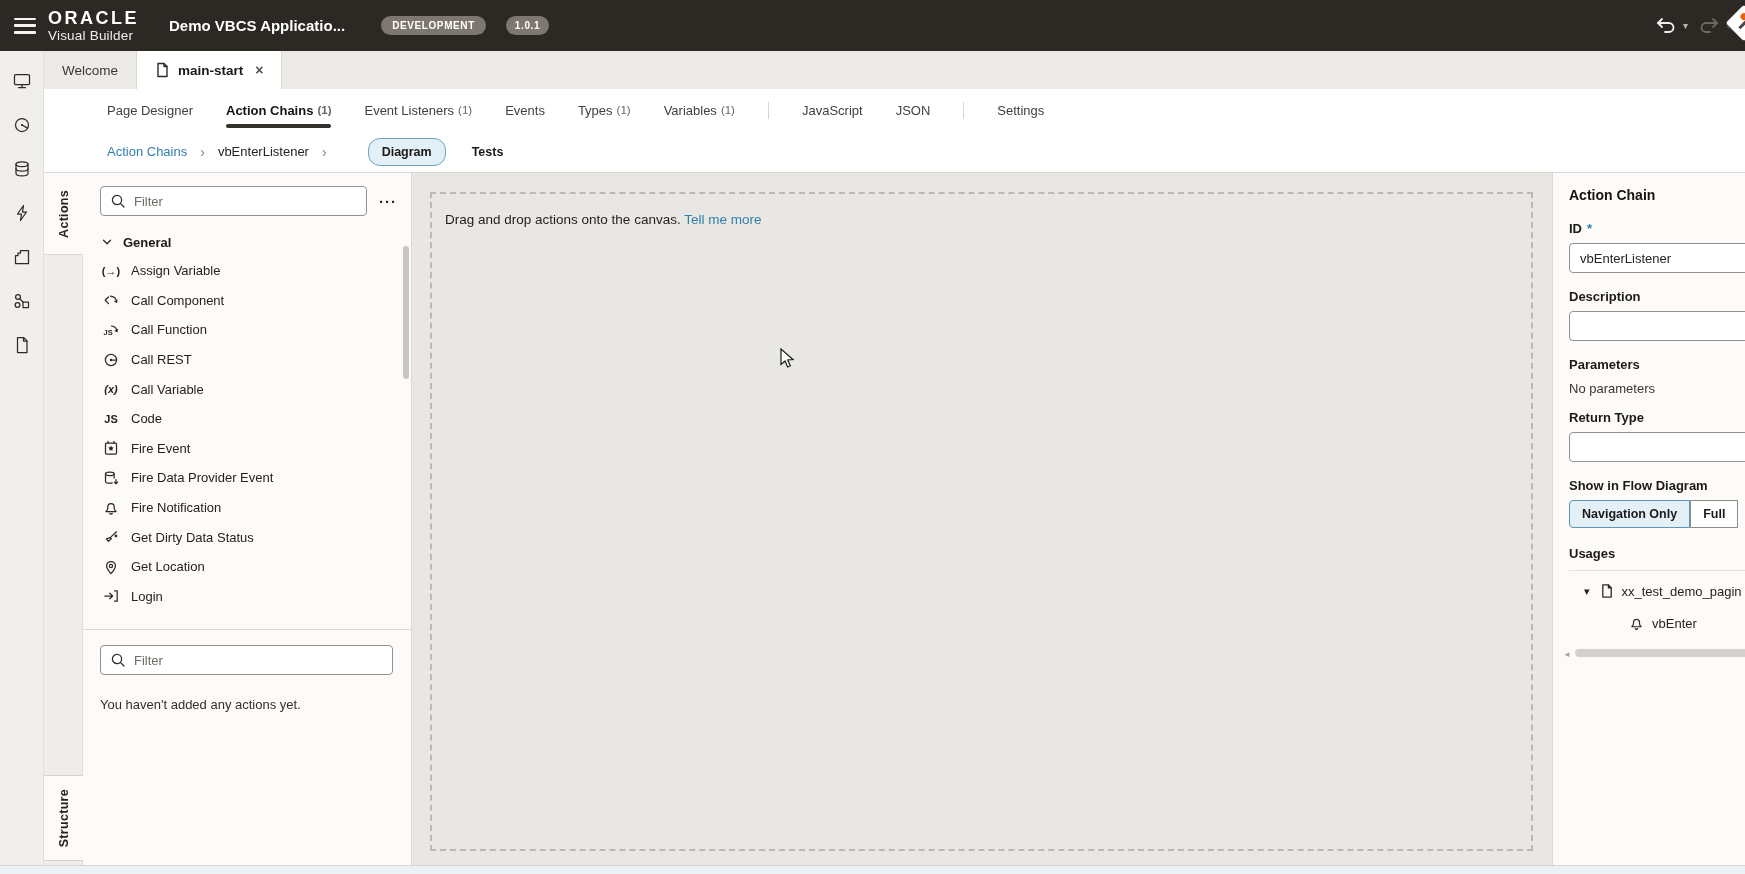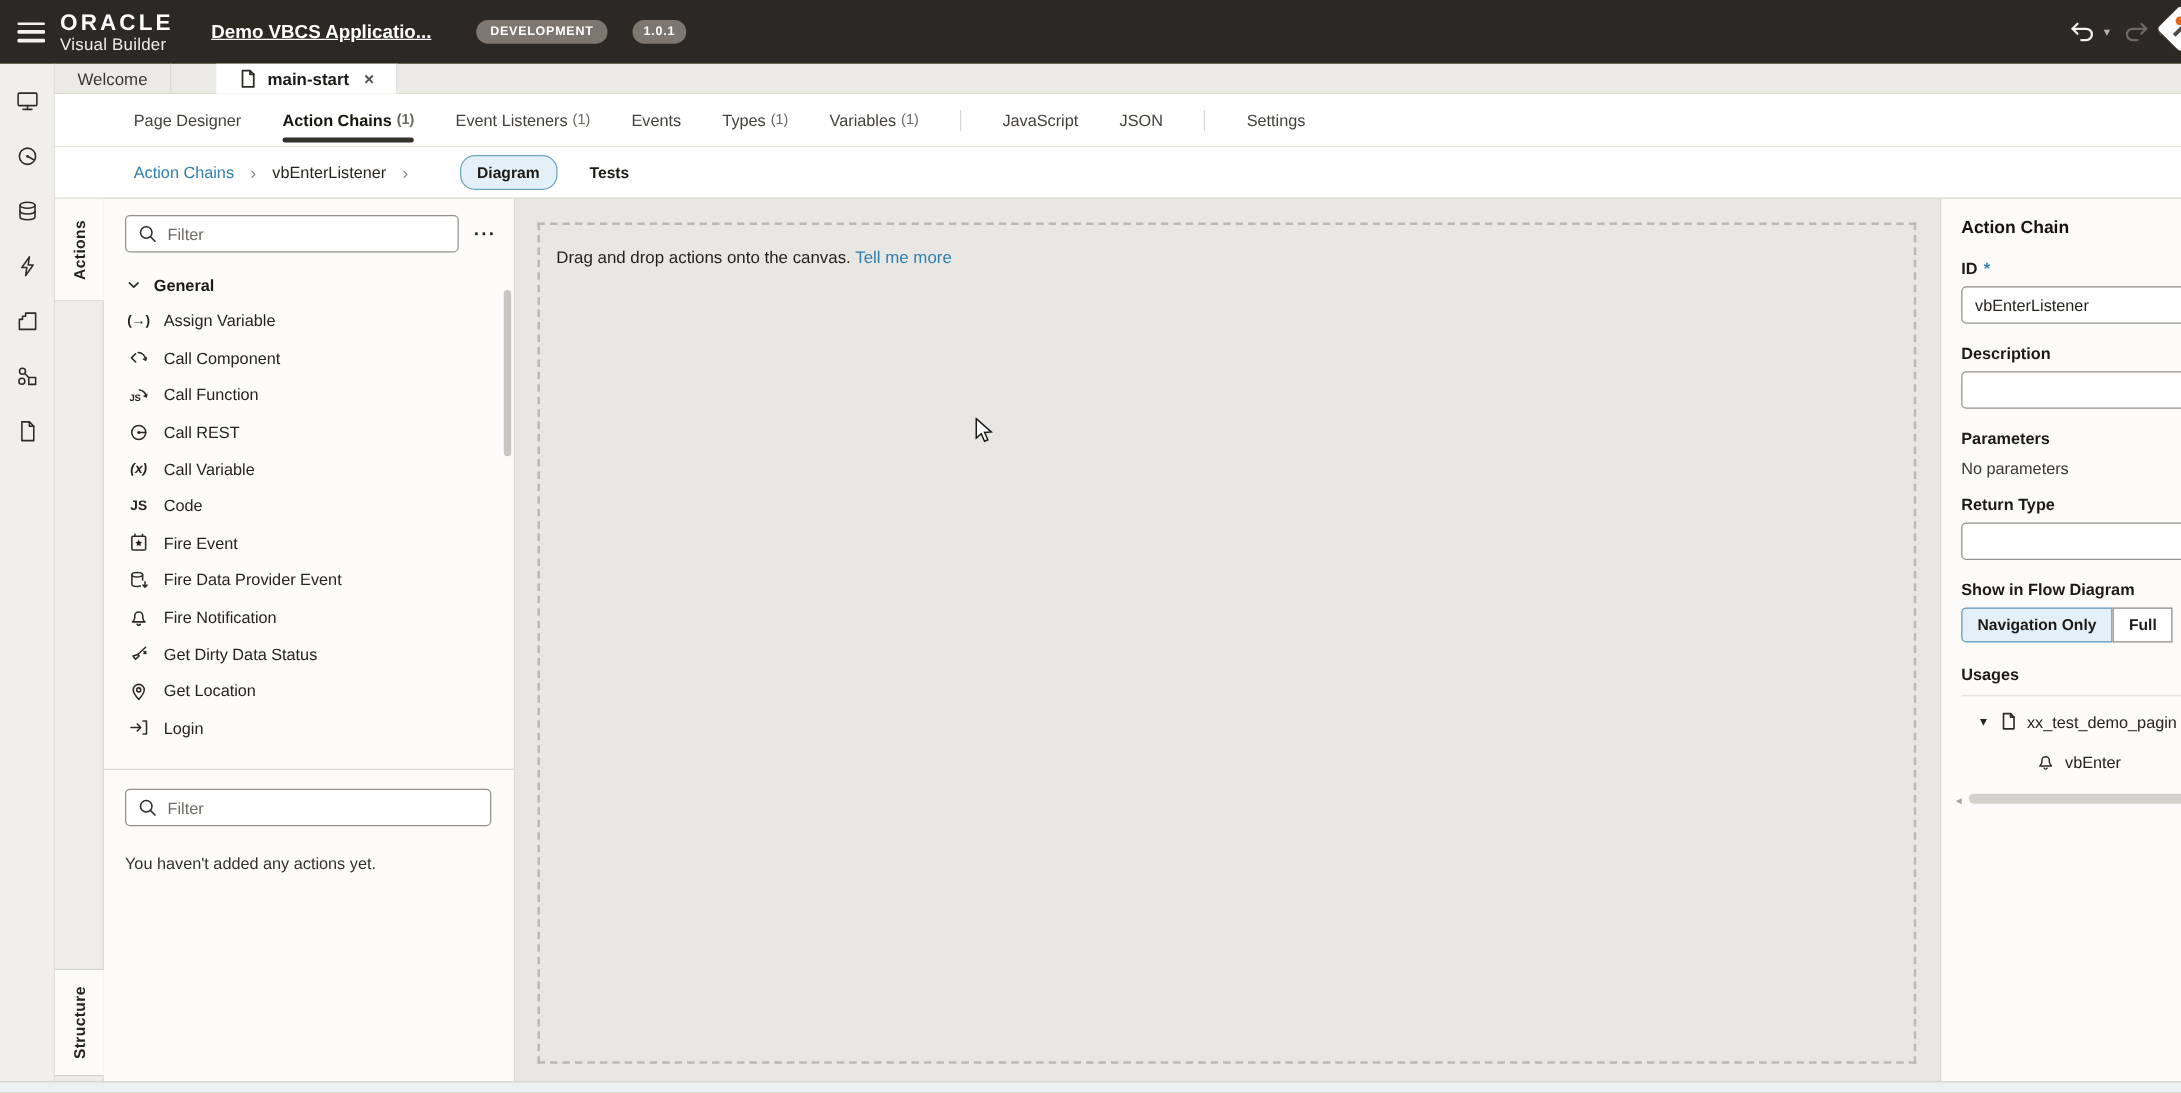--- a/index.html
+++ b/index.html
@@ -1,38 +1,38 @@
 <!DOCTYPE html>
 <html><head>
 <meta charset="utf-8">
 <style>
   * { margin:0; padding:0; box-sizing:border-box; }
   body { background:#ffffff; }
   .app {
     position:relative; width:1745px; height:874px; overflow:hidden;
-    font-family:"Liberation Sans", sans-serif; color:#1c1a17; background:#4d7c0f;
+    font-family:"Liberation Sans", sans-serif; color:#1c1a17; background:#84cc16;
   }
   svg { display:block; }
   .ico { stroke:#2e2b27; fill:none; stroke-width:1.25; stroke-linecap:round; stroke-linejoin:round; }
 
   
   .topbar {
     height:51px; background:#2c2925; display:flex; align-items:center; padding:0 14px;
     background-image:
       radial-gradient(circle at 8% 160%, rgba(255,255,255,0.05) 0 2px, transparent 3px),
       radial-gradient(circle at 30% -60%, rgba(255,255,255,0.035) 0 2px, transparent 3px),
       radial-gradient(circle at 62% 180%, rgba(255,255,255,0.03) 0 2px, transparent 3px),
       radial-gradient(circle at 88% -40%, rgba(255,255,255,0.04) 0 2px, transparent 3px);
   }
   .hamburger { width:22px; height:16px; display:flex; flex-direction:column; justify-content:space-between; cursor:pointer; margin-right:12px; }
   .hamburger span { display:block; height:2.5px; background:#f5f3f1; border-radius:1px; }
   .logo { margin-right:30px; line-height:1; }
   .logo .l1 { color:#fff; font-size:18px; font-weight:bold; letter-spacing:2.5px; }
   .logo .l2 { color:#f0eeec; font-size:13.5px; margin-top:2px; letter-spacing:0.2px; }
-  .apptitle { color:#fff; font-weight:bold; font-size:15px; margin-right:36px; max-width:200px; white-space:nowrap;text-decoration:underline; }
+  .apptitle { color:#fff; font-weight:bold; font-size:15px; margin-right:36px; max-width:200px; white-space:nowrap; }
   .badge { background:#7e7770; color:#fff; font-size:10px; font-weight:bold; letter-spacing:0.6px;
            border-radius:10px; padding:4px 11px; margin-right:20px; white-space:nowrap; }
   .badge.version { padding:4px 9px; }
   .topbar .spacer { flex:1; }
   .tb-btn { display:flex; align-items:center; margin-left:10px; cursor:pointer; }
   .caret { color:#b9b4ae; font-size:10px; margin-left:6px; }
   .caret.dim { color:#6e6862; }
   .undo-svg path { stroke:#f2f0ee; }
   .redo-svg path { stroke:#6e6862; }
   .diamond-badge { position:absolute; right:-12px; top:10px; width:26px; height:26px; background:#fff;
@@ -41,21 +41,21 @@
   .diamond-badge .bar { position:absolute; left:12px; top:6px; width:2.5px; height:14px; background:#4a4540; }
 
   
   .workarea { display:flex; height:814px; }
   .icon-rail { width:44px; background:#f1efec; border-right:1px solid #e2deda; padding-top:14px;
                display:flex; flex-direction:column; align-items:center; }
   .rail-btn { width:32px; height:32px; display:flex; align-items:center; justify-content:center; margin-bottom:12px; cursor:pointer; border-radius:4px; }
   .main-col { flex:1; display:flex; flex-direction:column; min-width:0; }
 
   
-  .tab-row { height:24px; background:#eceae7; display:flex; align-items:stretch;gap:36px; }
+  .tab-row { height:38px; background:#eceae7; display:flex; align-items:stretch; }
   .doc-tab { display:flex; align-items:center; padding:0 18px; font-size:13.5px; color:#3a3733;
              border-right:1px solid #dcd8d4; cursor:pointer; }
   .doc-tab.active { background:#fff; font-weight:bold; color:#1c1a17; }
   .doc-tab .ficon { margin-right:8px; }
   .doc-tab .close { margin-left:12px; color:#55504b; font-size:14px; line-height:1; cursor:pointer; }
 
   
   .nav-row { height:42px; background:#fff; display:flex; align-items:center; padding-left:63px; }
   .nav-item { position:relative; height:100%; display:flex; align-items:center; margin-right:33px;
               font-size:13px; color:#44403b; cursor:pointer; white-space:nowrap; }

